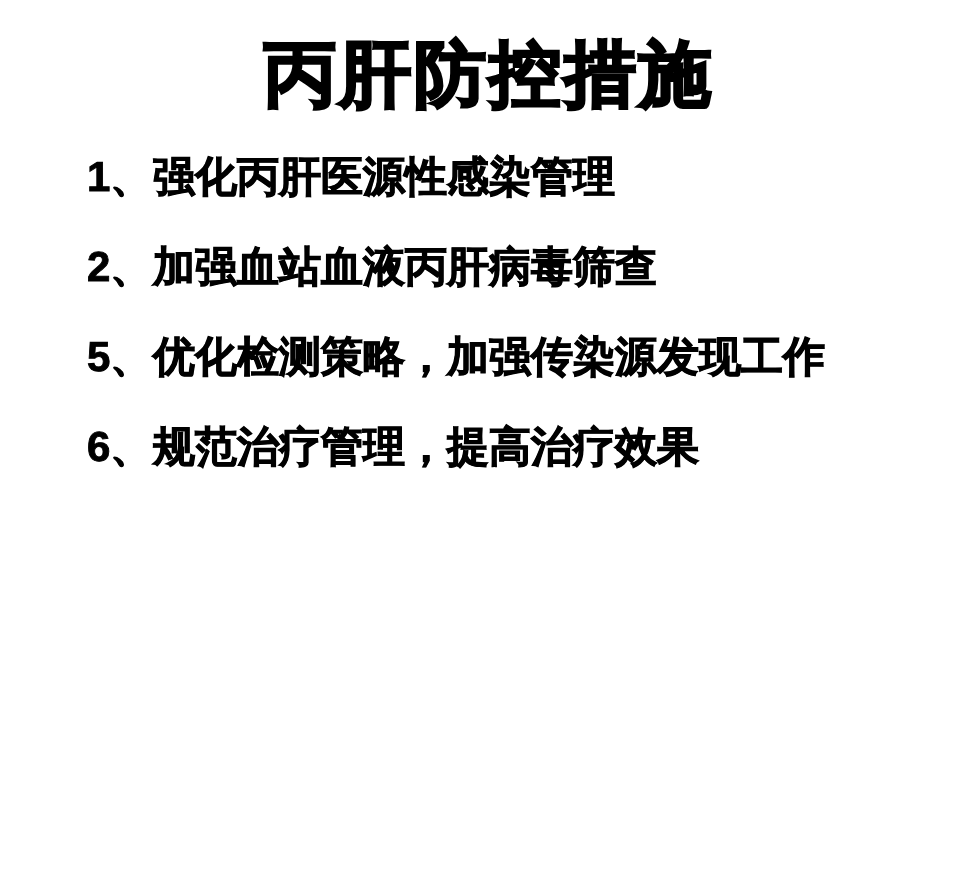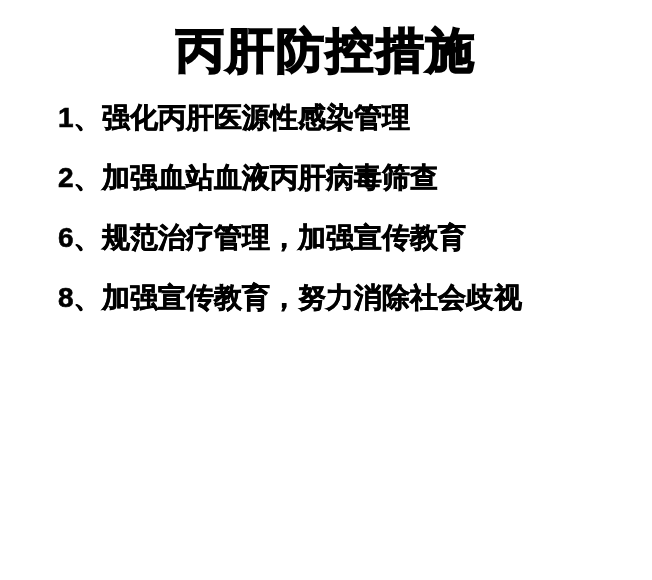--- a/index.html
+++ b/index.html
@@ -64,24 +64,24 @@
     <div class="item">
       <span class="num">1、</span><span class="txt">强化丙肝医源性感染管理</span>
     </div>
 
     <div class="item">
       <span class="num">2、</span><span class="txt">加强血站血液丙肝病毒筛查</span>
     </div>
 
 
 
+    <div class="item">
+      <span class="num">5、</span><span class="txt">优化检测策略，加强传染源发现工作</span>
+    </div>
 
     <div class="item">
-      <span class="num">6、</span><span class="txt">规范治疗管理，加强宣传教育</span>
+      <span class="num">6、</span><span class="txt">规范治疗管理，提高治疗效果</span>
     </div>
 
 
-    <div class="item">
-      <span class="num">8、</span><span class="txt">加强宣传教育，努力消除社会歧视</span>
-    </div>
 
   </div>
 </div>
 
 </body></html>

